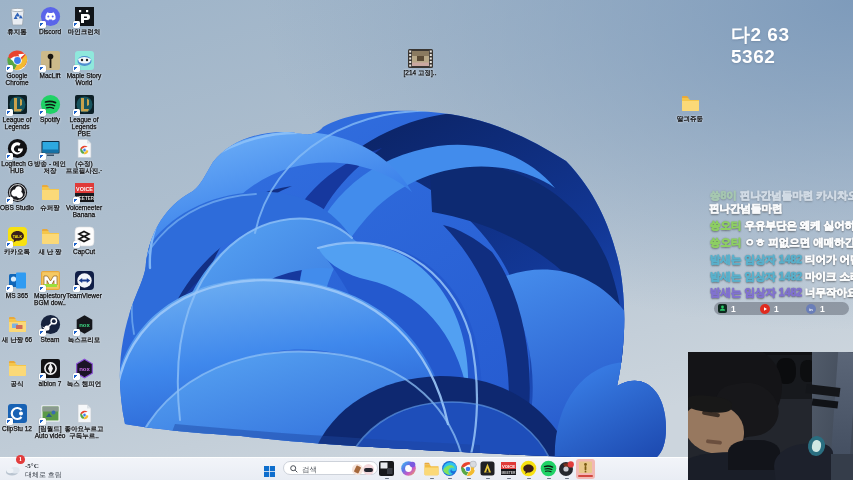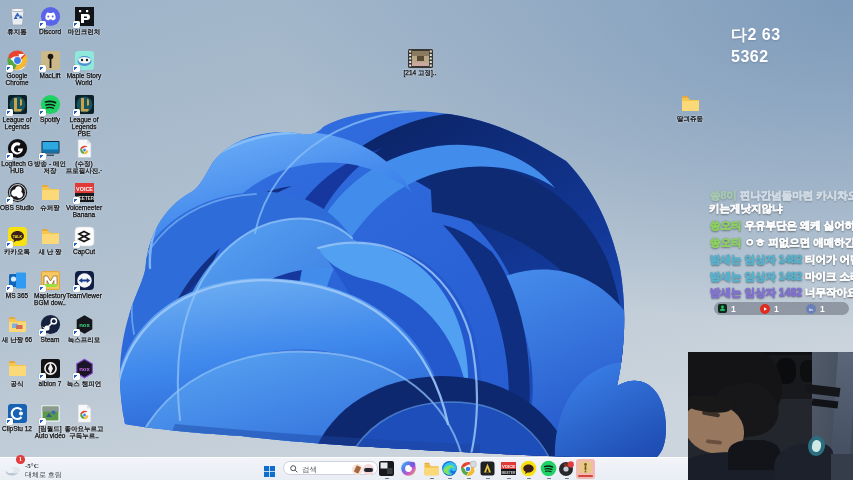--- a/index.html
+++ b/index.html
@@ -523,23 +523,23 @@
           <svg width="21" height="21" viewBox="0 0 21 21">
             <path d="M2,5 h6 l2,2 h9 v10 a1,1 0 0 1 -1,1 h-15 a1,1 0 0 1 -1,-1 Z" fill="#f5c64a"></path>
             <path d="M2,5 v-1 a1,1 0 0 1 1,-1 h4 l2,2 Z" fill="#e8a93c"></path>
             <path d="M2,8 h17 v9 a1,1 0 0 1 -1,1 h-15 a1,1 0 0 1 -1,-1 Z" fill="#fbd978"></path>
           </svg>
         </div>
         <div class="lb">딸긔쥬둥</div>
       </div>
 </div>
 <div id="overlays">
-      <div style="position:absolute;left:731px;top:24px;color:#fff;font-weight:bold;font-size:16px;line-height:21.5px;letter-spacing:0.5px;text-shadow:0 1px 2px rgba(80,100,130,0.35);">다2 63<br>5362</div>
+      <div style="position:absolute;left:731px;top:24px;color:#fff;font-weight:bold;font-size:19px;line-height:21.5px;letter-spacing:0.5px;text-shadow:0 1px 2px rgba(80,100,130,0.35);">다2 63<br>5362</div>
 <div class="chat" style="left:710px;top:189px;opacity:0.5"><span style="color:#a8d898">쏭8이</span> 핀나간넘들마련 카시차오 언사</div>
-<div class="chat" style="left:709px;top:202px;opacity:0.92">키는게낫지않냐</div>
+<div class="chat" style="left:709px;top:202px;opacity:0.92">핀나간넘들마련</div>
 <div class="chat" style="left:710px;top:219px;opacity:0.95"><span style="color:#8ccf5e">쏭오티</span> 우유부단은 왜케 싫어하노</div>
 <div class="chat" style="left:710px;top:236px;opacity:0.95"><span style="color:#8ccf5e">쏭오티</span> ㅇㅎ 피없으면 애매하긴하지</div>
 <div class="chat" style="left:710px;top:253px;opacity:0.95"><span style="color:#55b0cc">밤새는 임상자 1482</span> 티어가 어딘가요</div>
 <div class="chat" style="left:710px;top:270px;opacity:0.95"><span style="color:#55b0cc">밤새는 임상자 1482</span> 마이크 소리가</div>
 <div class="chat" style="left:710px;top:286px;opacity:0.95"><span style="color:#7e6ed0">밤새는 임상자 1482</span> 너무작아요</div>
 <div style="position:absolute;left:714px;top:302px;width:135px;height:13px;border-radius:7px;background:rgba(125,134,146,0.75);">
 <svg width="9" height="9" viewBox="0 0 9 9" style="position:absolute;left:4px;top:2px">
           <rect width="9" height="9" rx="2" fill="#0e281e"></rect>
           <path d="M2,6.8 c0,-1.6 1,-2.4 2.5,-2.4 s2.5,0.8 2.5,2.4 Z" fill="#28c868"></path>
           <circle cx="4.5" cy="3" r="1.4" fill="#28c868"></circle>

